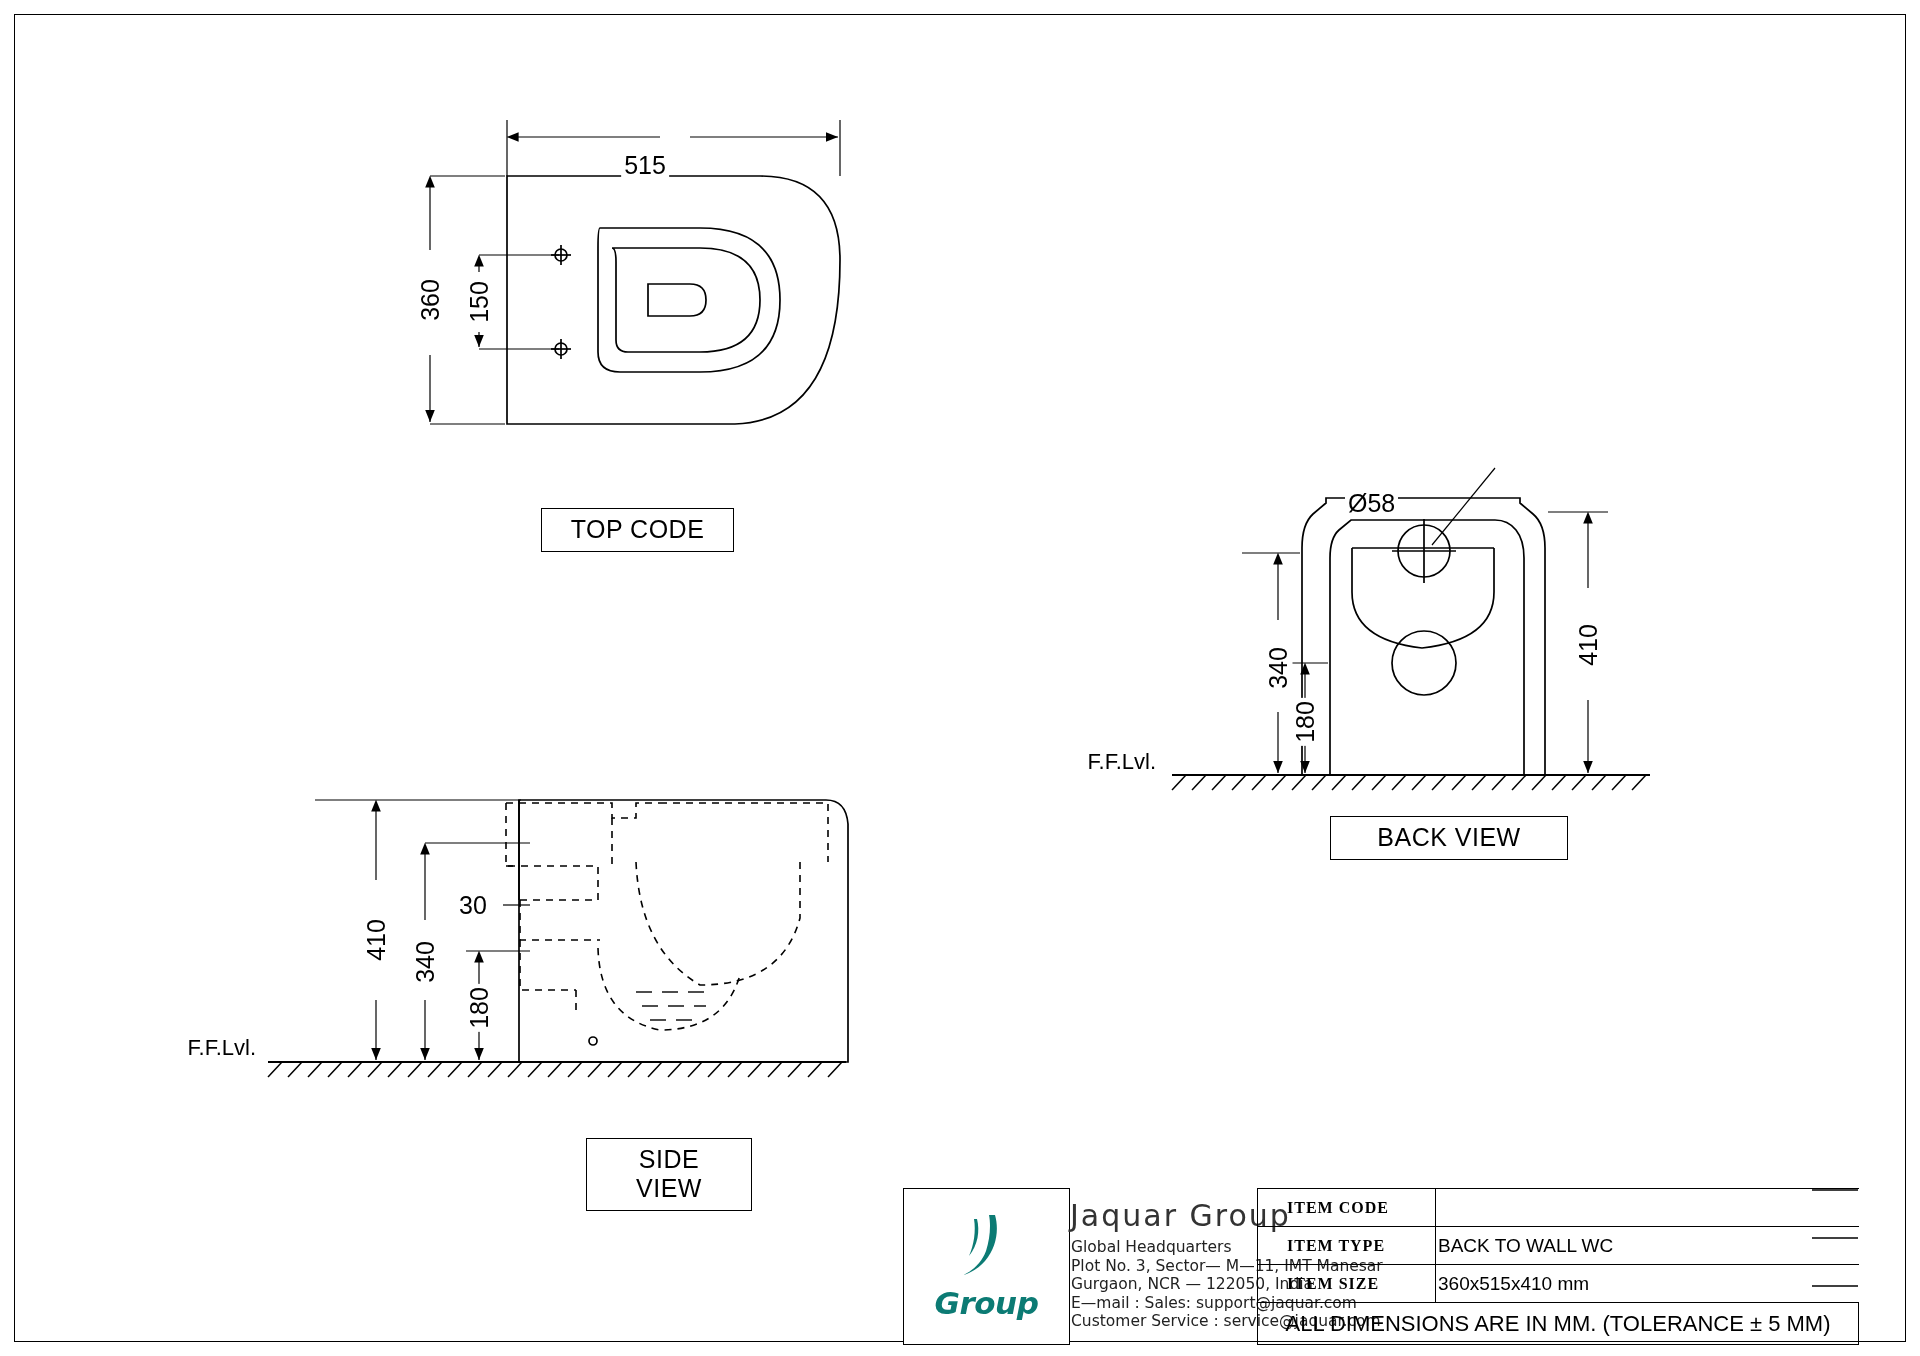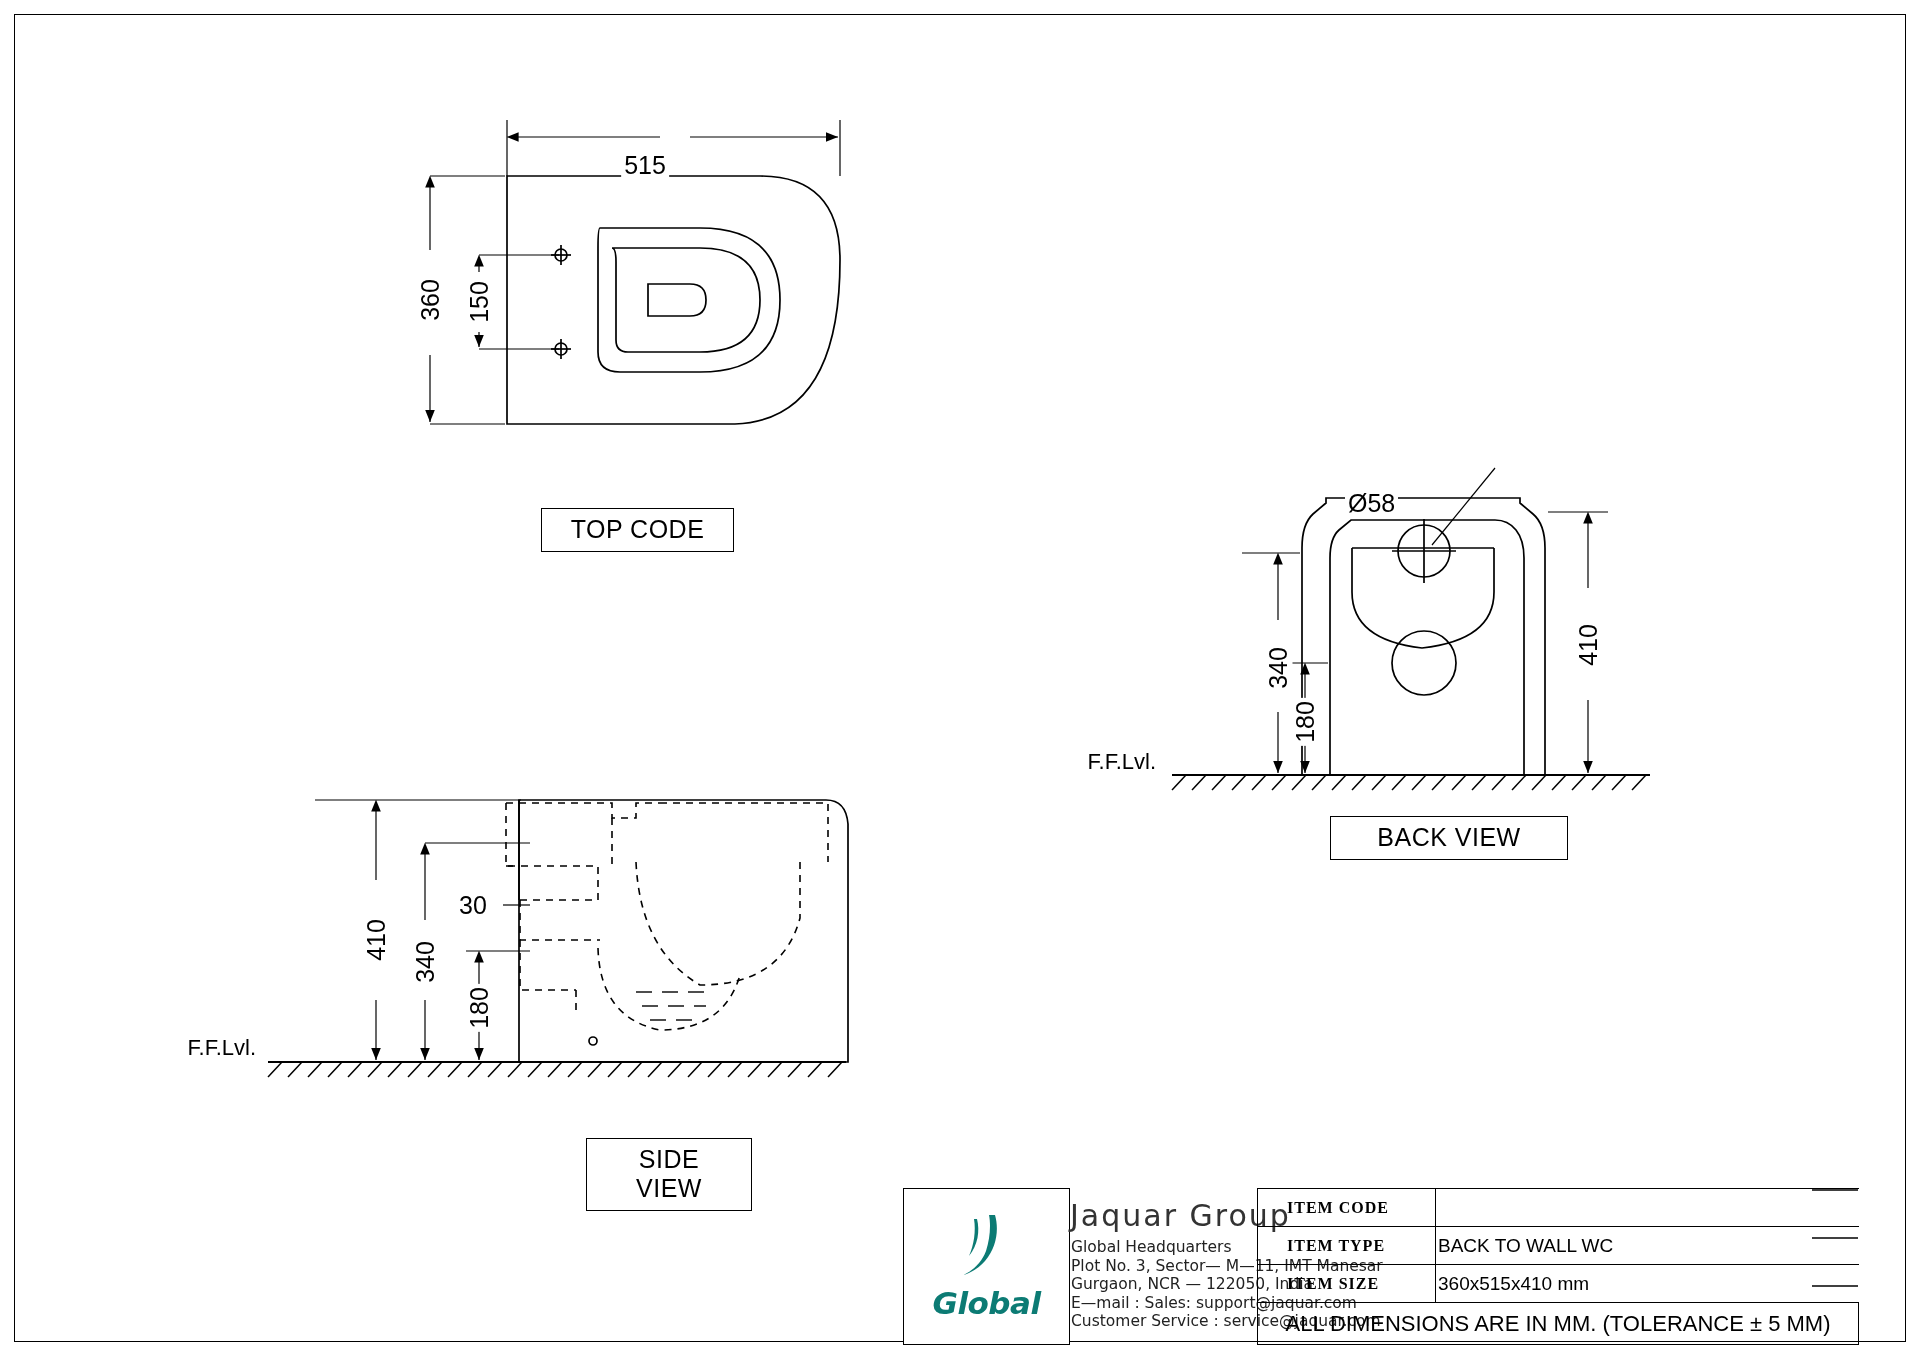--- a/index.html
+++ b/index.html
@@ -430,21 +430,21 @@
   <div class="viewtag" style="left:1330px; top:816px; width:238px;">BACK VIEW</div>
   <div class="viewtag" style="left:586px; top:1138px; width:166px;">SIDE VIEW</div>
 
   <div id="titleblock">
 
     <div id="tb-logo">
       <svg class="logo-swoosh" width="64" height="66" viewBox="0 0 64 66">
         <path d="M40 2 C44 16 42 34 30 48 C24 55 16 60 8 62 C18 58 27 49 31 38 C35 26 36 12 34 2 Z" fill="#0c7b74"></path>
         <path d="M22 6 C25 18 23 32 14 43 C19 32 21 18 19 6 Z" fill="#0c7b74"></path>
       </svg>
-      <div class="logo-word">Global</div>
+      <div class="logo-word">Group</div>
     </div>
 
     <div id="tb-addr">
       <div class="addr-title">Jaquar Group</div>
       <div class="addr-lines">
         <div>Global Headquarters</div>
         <div>Plot No. 3, Sector— M—11, IMT Manesar</div>
         <div>Gurgaon, NCR — 122050, India</div>
         <div>E—mail :  Sales:  support@jaquar.com</div>
         <div>Customer Service :  service@jaquar.com</div>

